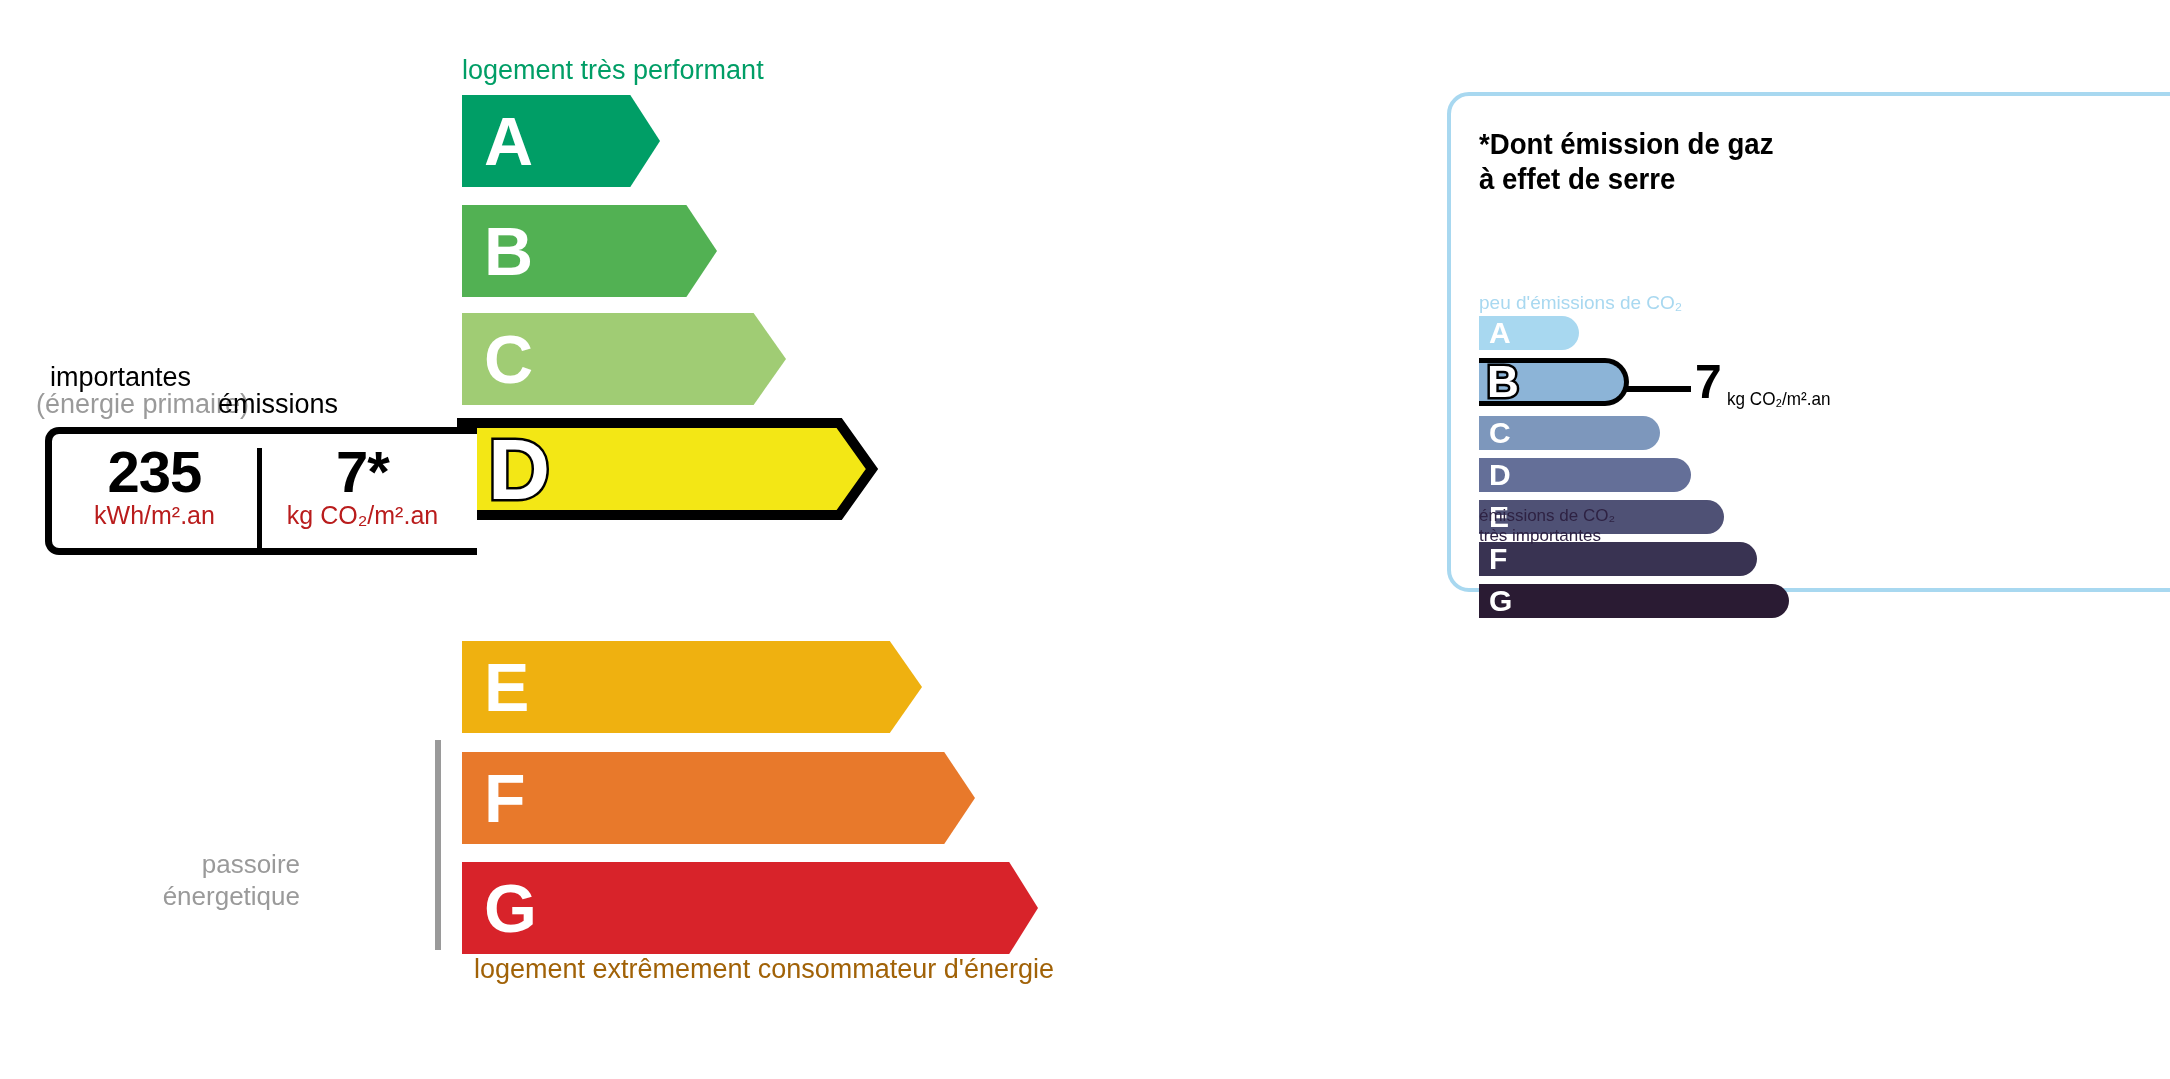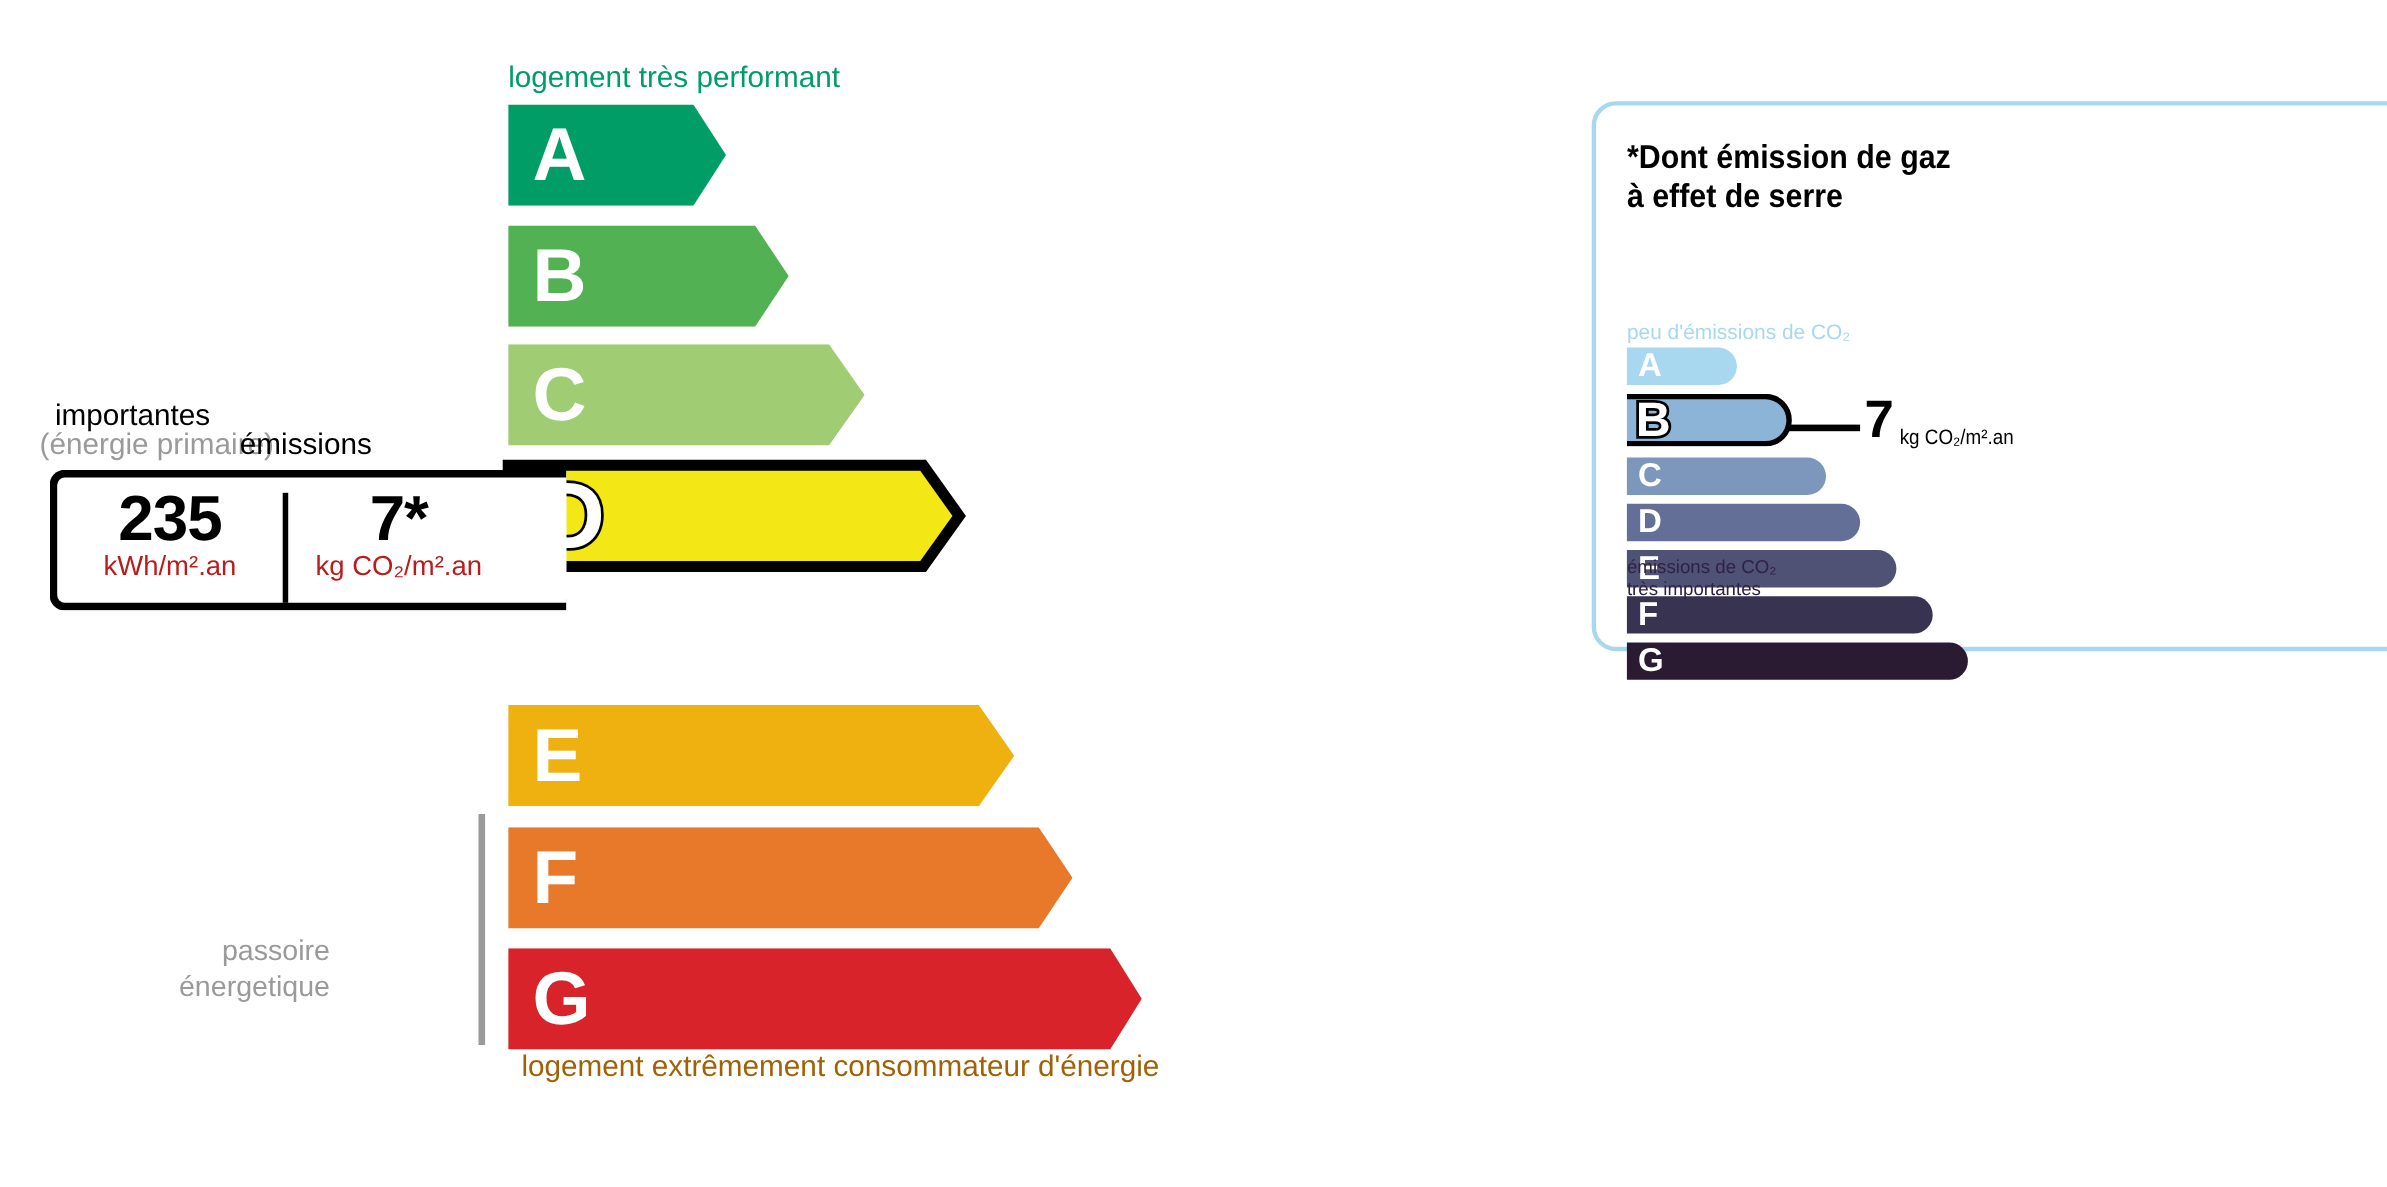--- a/index.html
+++ b/index.html
@@ -69,21 +69,21 @@
 
   
   #row-D {
     z-index: 5;
   }
 
   
   #info-box {
     position: absolute;
     left: 45px; top: 427px;
-    width: 470px; height: 128px;
+    width: 432px; height: 128px;
     border: 7px solid #000000;
     border-right: none;
     border-radius: 14px 0 0 14px;
     background: #ffffff;
     box-sizing: border-box;
     z-index: 6;
     padding-left: 17px;
   }
   #info-divider {
     position: absolute;

